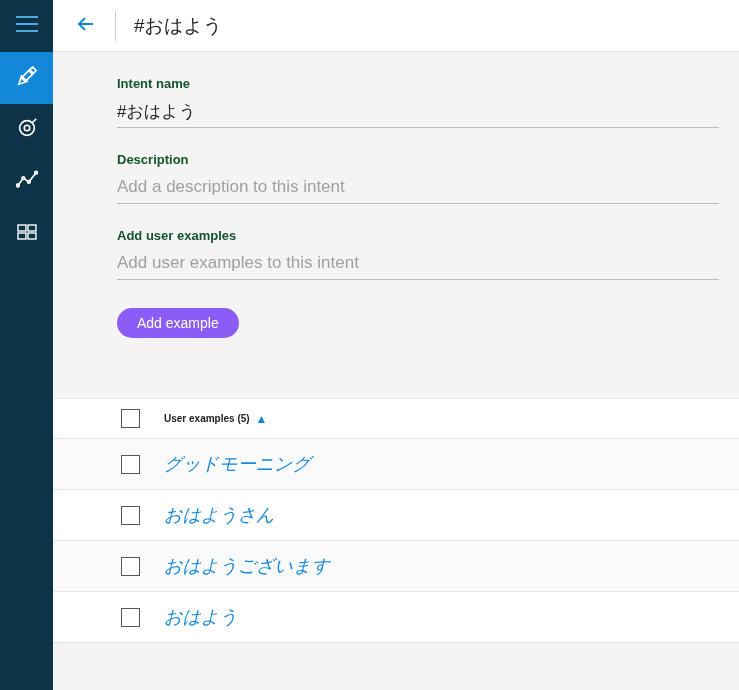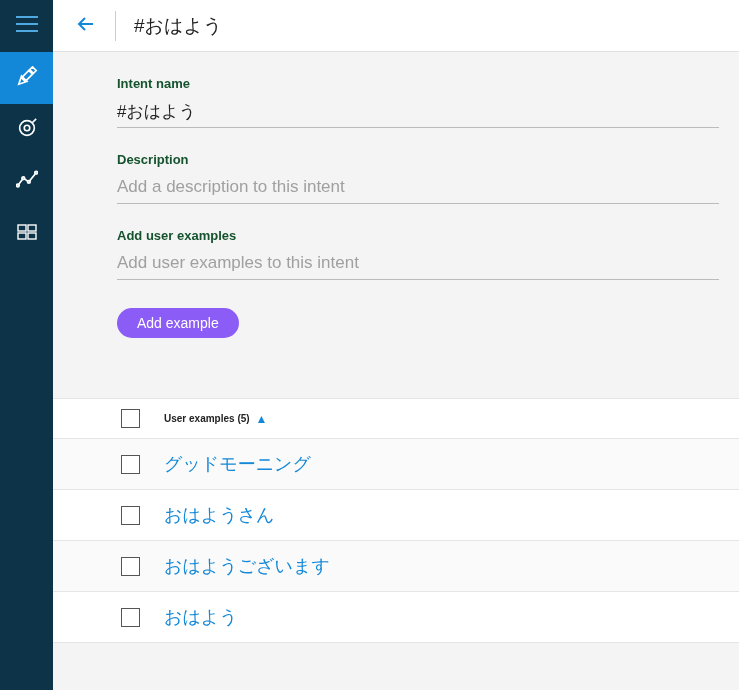--- a/index.html
+++ b/index.html
@@ -129,20 +129,21 @@
   color: #1388d8;
   font-size: 12px;
   margin-left: 6px;
 }
 .example-row {
   display: flex;
   align-items: center;
   padding: 13px 0 13px 68px;
   border-bottom: 1px solid #e5e5e5;
   background: #fff;
+  font-style: italic;
 }
 .example-row:nth-child(odd) { background: #fafafa; }
 .example-text {
   font-size: 18px;
   color: #1388d8;
   cursor: pointer;
 }
 </style>
 </head>
 <body>

